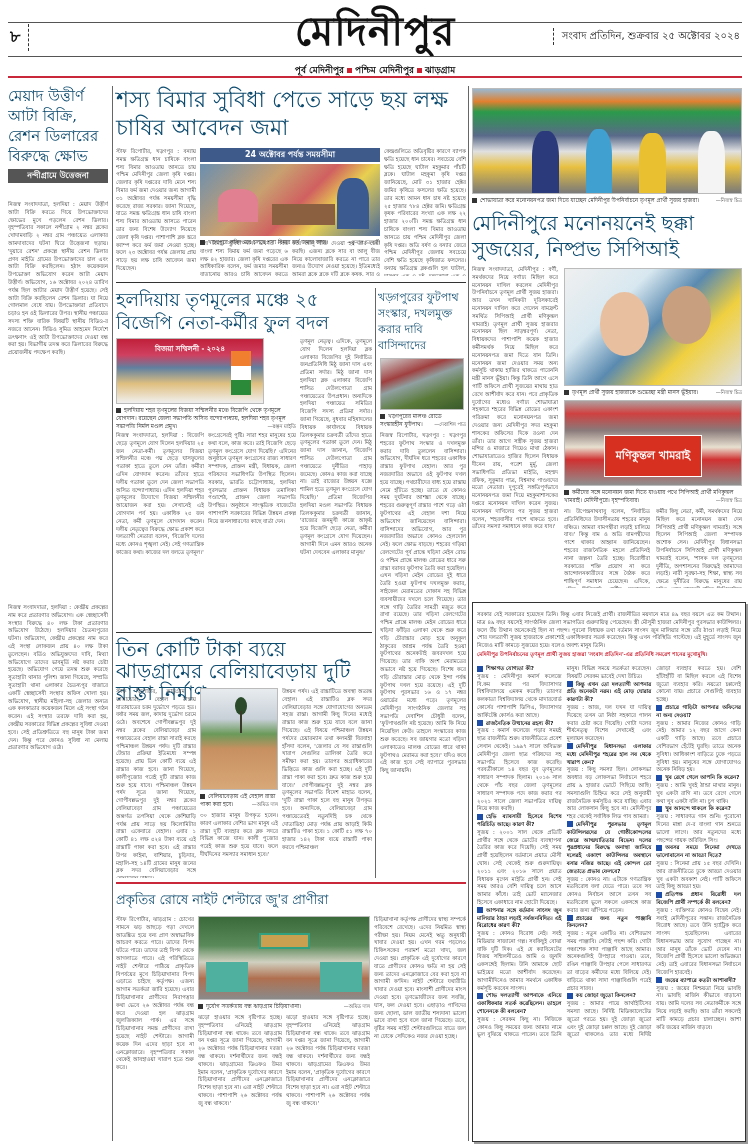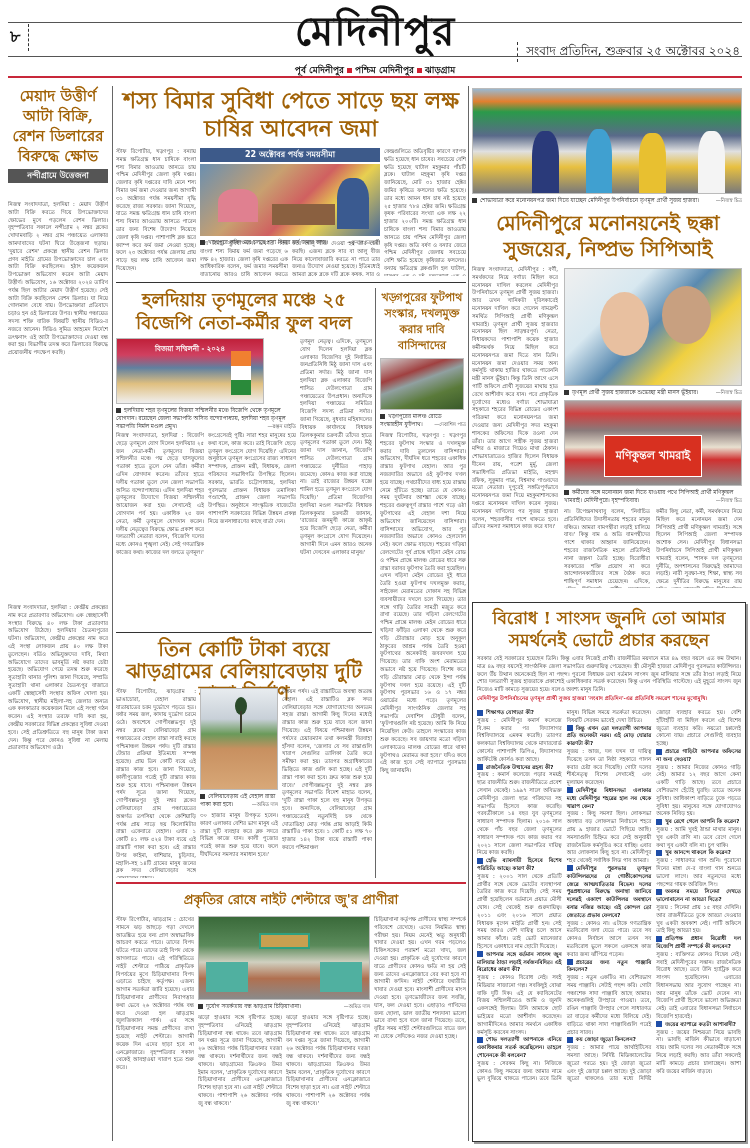--- a/index.html
+++ b/index.html
@@ -1,25 +1,25 @@
 <!DOCTYPE html>
 <html><head>
 <meta charset="utf-8">
 <style>
 *{box-sizing:border-box;margin:0;padding:0}
 body{width:750px;height:1148px;background:#fff;font-family:"DejaVu Sans",sans-serif;color:#111;position:relative;overflow:hidden}
 .abs{position:absolute}
 .hdrline{position:absolute;left:8px;right:8px;height:1px;background:#555}
 .masthead{position:absolute;left:0;right:0;top:8px;text-align:center;font-family:"DejaVu Serif",serif;font-size:40px;font-weight:bold;letter-spacing:1px;line-height:46px}
 .pageno{position:absolute;left:10px;top:24px;font-size:16px;font-weight:bold;border-right:1px dashed #333;padding-right:8px}
-.dateline{position:absolute;right:10px;top:42px;font-size:12px;border-left:1px dashed #333;padding-left:8px}
+.dateline{position:absolute;right:10px;top:28px;font-size:10px;border-left:1px dashed #333;padding-left:8px}
 .subnav{position:absolute;left:0;right:0;top:63px;text-align:center;font-size:9px;font-weight:bold}
 .subnav .sq{display:inline-block;width:5px;height:5px;background:#d02030;margin:0 3px;vertical-align:middle}
 .redline{position:absolute;left:8px;right:8px;top:76px;height:2px;background:#c8283a}
-.hl{font-family:"DejaVu Serif",serif;font-weight:bold;text-align:center;line-height:1.15;color:#a16207}
+.hl{font-family:"DejaVu Serif",serif;font-weight:normal;line-height:1.15;color:#0c4a6e}
 .body{font-size:5.4px;line-height:7.8px;color:#333;text-align:justify;overflow:hidden}
 .photo{position:absolute;overflow:hidden;border:1px solid #bbb}
 .cap{font-size:5.6px;line-height:8px;color:#222;overflow:hidden}
 .cap .b{display:inline-block;width:5px;height:5px;background:#333;margin-right:3px;vertical-align:middle}
 .credit{float:right;font-size:5px;color:#444}
 .kicker{background:#3d5a8a;color:#fff;text-align:center;font-size:8px;font-weight:bold;line-height:14px}
 .kicker2{background:#555;color:#fff;text-align:center;font-size:8px;font-weight:bold;line-height:14px}
 .qa{font-size:5.4px;line-height:7.8px;color:#333;text-align:justify}
 .qa .q{font-weight:bold;color:#111}
 .qa .q::before{content:"";display:inline-block;width:6px;height:6px;background:#1f4ea8;margin-right:3px;vertical-align:middle}
@@ -44,21 +44,21 @@
   <div class="hl" style="font-size:15px;line-height:20px">মেয়াদ উত্তীর্ণ আটা বিক্রি, রেশন ডিলারের বিরুদ্ধে ক্ষোভ</div>
   <div class="kicker2" style="margin:3px 0 18px">নন্দীগ্রামে উত্তেজনা</div>
   <div class="body" style="height:400px">নিজস্ব সংবাদদাতা, হলদিয়া : মেয়াদ উত্তীর্ণ আটা বিক্রি করতে গিয়ে উপভোক্তাদের ক্ষোভের মুখে পড়লেন রেশন ডিলার। বৃহস্পতিবার সকালে নন্দীগ্রাম ২ নম্বর ব্লকের খোদামবাড়ি ২ নম্বর গ্রাম পঞ্চায়েত এলাকার আমদাবাদের ঘটনা ঘিরে উত্তেজনা ছড়ায়। 'দুয়ারে রেশন' প্রকল্পে স্থানীয় রেশন ডিলার প্রণব মাইতি গ্রামের উপভোক্তাদের চাল এবং আটা বিক্রি করছিলেন। হঠাৎ কয়েকজন উপভোক্তা অভিযোগ করেন আটা মেয়াদ উত্তীর্ণ। অভিযোগ, ১৬ অক্টোবর ২০২৪ তারিখ পর্যন্ত ছিল আটার মেয়াদ উত্তীর্ণ হয়েছে। সেই আটা বিক্রি করছিলেন রেশন ডিলার। যা নিয়ে গোলমাল বেধে যায়। উপভোক্তারা প্রতিবাদে চড়াও হন ওই ডিলারের উপর। স্থানীয় পঞ্চায়েত সদস্য শক্তি বারিক বিষয়টি স্থানীয় বিডিও-র নজরে আনেন। বিডিও সুমিত আহমেদ নির্দেশে তৎক্ষণাৎ ওই আটা উপভোক্তাদের দেওয়া বন্ধ করা হয়। বিভাগীয় তদন্ত করে ডিলারের বিরুদ্ধে প্রয়োজনীয় পদক্ষেপ করছি।</div>
   <div class="body" style="height:460px;margin-top:3px">নিজস্ব সংবাদদাতা, হলদিয়া : কেন্দ্রীয় প্রকল্পের নাম করে প্রতারণার অভিযোগ। এক স্বেচ্ছাসেবী সংস্থার বিরুদ্ধে ৪০ লক্ষ টাকা প্রতারণার অভিযোগ উঠেছে। হলদিয়ার চৈতন্যপুরের ঘটনা। অভিযোগ, কেন্দ্রীয় প্রকল্পের নাম করে এই সংস্থা লোকজন প্রায় ৪০ লক্ষ টাকা তুলেছেন। বর্তিও অভিযুক্তদের দাবি, মিথ্যা অভিযোগে তাদের ভাবমূর্তি নষ্ট করার চেষ্টা হয়েছে। অভিযোগ পেয়ে তদন্ত শুরু করেছে সুতাহাটা থানার পুলিশ। জানা গিয়েছে, সম্প্রতি সুতাহাটা থানা এলাকার চৈতন্যপুর বাজারে একটি স্বেচ্ছাসেবী সংস্থার অফিস খোলা হয়। অভিযোগ, স্থানীয় মহিলা-সহ জেলার অন্যত্র এক কলকাতার কয়েকজন মিলে এই সংস্থা গঠন করেন। এই সংস্থার তরফে দাবি করা হয়, কেন্দ্রীয় সরকারের বিভিন্ন প্রকল্পের সুবিধা দেওয়া হবে। সেই প্রতিশ্রুতিতে বহু মানুষ টাকা জমা দেন। কিন্তু পরে কোনও সুবিধা না মেলায় প্রতারণার অভিযোগ ওঠে।</div>
 </div>
 <div class="vsep" style="left:112px;top:86px;height:1055px"></div>
 
 <div class="hl abs" style="left:116px;top:86px;width:350px;font-size:22px;line-height:28px">শস্য বিমার সুবিধা পেতে সাড়ে ছয় লক্ষ চাষির আবেদন জমা</div>
 <div class="body abs" style="left:116px;top:148px;width:80px;height:128px">স্টাফ রিপোর্টার, খড়্গপুর : বন্যায় সমস্ত ক্ষতিগ্রস্ত ধান চাষিকে বাংলা শস্য বিমার আওতায় আনতে চায় পশ্চিম মেদিনীপুর জেলা কৃষি দপ্তর। জেলার কৃষি দপ্তরের দাবি মেনে শস্য বিমার ফর্ম জমা দেওয়ার জন্য আগামী ৩১ অক্টোবর পর্যন্ত সময়সীমা বৃদ্ধি করেছে রাজ্য সরকার। জানা গিয়েছে, যাতে সমস্ত ক্ষতিগ্রস্ত ধান চাষি বাংলা শস্য বিমার আওতায় আসতে পারেন তার জন্য বিশেষ উদ্যোগ নিয়েছে জেলা কৃষি দপ্তর। পাশাপাশি ব্লক স্তরে ক্যাম্প করে ফর্ম জমা নেওয়া হচ্ছে। ফলে ২৩ অক্টোবর পর্যন্ত জেলায় প্রায় সাড়ে ছয় লক্ষ চাষি আবেদন জমা দিয়েছেন।</div>
 <div class="abs" style="left:200px;top:148px;width:180px">
-  <div class="kicker">22 অক্টোবর পর্যন্ত সময়সীমা</div>
+  <div class="kicker">24 অক্টোবর পর্যন্ত সময়সীমা</div>
   <div style="position:relative;height:72px;margin-top:2px;background:linear-gradient(135deg,#6a8fb0 0%,#c8a070 35%,#d06060 55%,#e8d050 70%,#4a6a9a 100%)">
     <div style="position:absolute;left:10%;top:35%;width:22%;height:45%;background:#e08090;border-radius:40% 40% 0 0"></div>
     <div style="position:absolute;left:40%;top:55%;width:35%;height:30%;background:#8a6040"></div>
     <div style="position:absolute;right:6%;top:20%;width:18%;height:70%;background:#3a5a90;border-radius:40% 40% 0 0"></div>
   </div>
   <div class="cap" style="margin-top:2px"><span class="b"></span><span>খড়্গপুরে কৃষিদপ্তরে চলছে শস্য বিমার ফর্ম জমার কাজ।</span> <span class="credit">—কুনাল চক্রবর্তী</span></div>
 </div>
 <div class="body abs" style="left:200px;top:240px;width:88px;height:36px">শস্য বিমার সুবিধা পান। এখনও পর্যন্ত বাংলা শস্য বিমায় ফর্ম জমা পড়েছে ৬ লক্ষ ৪২ হাজার। জেলা কৃষি দপ্তরের এক আধিকারিক বলেন, ফর্ম জমার সময়সীমা বাড়ানোয় আরও চাষি আবেদন করতে পারবেন। কৃষি দপ্তর সূত্রে জানা গিয়েছে, গত বছর জেলায় প্রায় ছয় লক্ষ চাষি আবেদন করেছিলেন। এবার সেই সংখ্যা ছাড়িয়ে গিয়েছে। পশ্চিম মেদিনীপুর জেলা পরিষদের কৃষি কর্মাধ্যক্ষ বলেন, 'আমরা চাই কোনও চাষি যেন বঞ্চিত না হন।' ৩১ অক্টোবর আবেদনের শেষ দিন। ওই সময়ের মধ্যে যাতে একটি কৃষকও আবেদনপত্র জমা দেওয়া থেকে বাদ না পড়ে যায় তার জন্য আমরা দপ্তরের পক্ষ থেকেও উদ্যোগ নিয়েছি।</div>
 <div class="body abs" style="left:292px;top:240px;width:88px;height:36px">করে আলু বীজ দেওয়া হয় তার চেষ্টা করছি। এজন্য ব্লকে সার বা আলু বীজ নিয়ে কালোবাজারি করতে না পারে তার জন্যও উদ্যোগ নেওয়া হয়েছে। ইতিমধ্যেই আমরা ব্লকে ব্লকে দুটি ব্লকে কৃষক, সার ও আলু বীজ ব্যবসায়ী, সরকারি আধিকারিক ও পঞ্চায়েতের প্রধানদের নিয়ে সভা করেছি। আরও যাতে কিছু সুবিধা পেতে পারে তারও চেষ্টা চলছে।'</div>
 <div class="body abs" style="left:384px;top:148px;width:82px;height:128px">কেন্দ্রগুলিতে অতিবৃষ্টির কারণে ব্যাপক ক্ষতি হয়েছে ধান চাষের। সবচেয়ে বেশি ক্ষতি হয়েছে ঘাটাল মহকুমার পাঁচটি ব্লকে। ঘাটাল মহকুমা কৃষি দপ্তর জানিয়েছে, মোট ৩১ হাজার হেক্টর জমির কৃষিতে ফসলের ক্ষতি হয়েছে। তার মধ্যে আমন ধান চাষ নষ্ট হয়েছে ২৫ হাজার ৭৮৪ হেক্টর জমি। ক্ষতিগ্রস্ত কৃষক পরিবারের সংখ্যা এক লক্ষ ২২ হাজার ২০০টি। সমস্ত ক্ষতিগ্রস্ত ধান চাষিকে বাংলা শস্য বিমার আওতায় আনতে চায় পশ্চিম মেদিনীপুর জেলা কৃষি দপ্তর। অতি বর্ষণ ও বন্যার জেরে পশ্চিম মেদিনীপুর জেলায় সবচেয়ে বেশি ক্ষতি হয়েছে কৃষিজাত ফসলের। বন্যায় ক্ষতিগ্রস্ত ব্লকগুলি হল ঘাটাল, দাসপুর এক ও দুই, চন্দ্রকোনা এক ও দুই, কেশপুর ও ডেবরা ব্লক।</div>
@@ -121,21 +121,20 @@
 </div>
 <div class="cap abs" style="left:564px;top:388px;width:178px;height:10px"><span class="b"></span><span>তৃণমূল প্রার্থী সুজয় হাজরাকে শুভেচ্ছা মন্ত্রী মানস ভুঁইয়ার।</span> <span class="credit">—নিজস্ব চিত্র</span></div>
 <div class="photo" style="left:564px;top:400px;width:178px;height:86px;background:linear-gradient(180deg,#b0a0a0 0%,#d04040 15%,#8a7a7a 35%,#e8e0d0 55%,#d03030 70%,#909090 100%)">
   <div style="position:absolute;left:22%;top:40%;width:56%;height:50%;background:#d83020;border:1px solid #fff;color:#fff;font-size:11px;font-weight:bold;text-align:center;line-height:40px">মণিকুন্তল খামরাই</div>
 </div>
 <div class="cap abs" style="left:564px;top:488px;width:178px;height:18px"><span class="b"></span><span>কর্মীদের সঙ্গে মনোনয়ন জমা দিতে যাওয়ার পথে সিপিআই প্রার্থী মণিকুন্তল খামরাই। মেদিনীপুরে। বৃহস্পতিবার।</span> <span class="credit">—নিজস্ব চিত্র</span></div>
 <div class="body abs" style="left:564px;top:508px;width:86px;height:80px">না। উপেন্দ্রনাথবাবু বলেন, 'নির্বাচিত প্রতিনিধিদের উদাসীনতায় শহরের মানুষ বঞ্চিত। আমরা বামপন্থীরা লড়াই চালিয়ে যাব।' কিন্তু বাম ও অতি বামপন্থীদের পাশে থাকার আহ্বান জানিয়েছেন। শহরের রাজনৈতিক মহলে প্রতিদিনই নানা জল্পনা তৈরি হচ্ছে। বিরোধীরা সরকারের শক্তি প্রয়োগ না করে আন্দোলনকারীদের সঙ্গে বৈঠক করে শান্তিপূর্ণ সমাধান চেয়েছেন। এদিকে, এদিন সিপিআই প্রার্থীর মনোনয়নে হাজির ছিলেন দলের রাজ্য ও জেলা নেতারা।</div>
 <div class="body abs" style="left:656px;top:508px;width:86px;height:80px">কর্মীর কিছু নেতা, কর্মী, সমর্থকদের নিয়ে মিছিল করে মনোনয়ন জমা দেন সিপিআই প্রার্থী মণিকুন্তল খামরাই। সঙ্গে ছিলেন সিপিআই জেলা সম্পাদক অশোক সেন। মেদিনীপুর বিধানসভা উপনির্বাচনে সিপিআই প্রার্থী মণিকুন্তল খামরাই বলেন, 'শাসক দল তৃণমূলের দুর্নীতি, অপশাসনের বিরুদ্ধেই আমাদের লড়াই। নারী সুরক্ষা-সহ শিক্ষা, স্বাস্থ্য সব ক্ষেত্রে দুর্নীতির বিরুদ্ধে মানুষের রায় চাই।' এবার বামফ্রন্ট শরিক সিপিআইকে আসনটি ছেড়েছে সিপিএম। তাদের প্রচারও জোর কদমে চলছে বলে জানানো হয়েছে।</div>
 
 <div class="abs" style="left:472px;top:602px;width:274px;height:540px;border:1.5px solid #333;box-shadow:2px 2px 0 #999;padding:4px">
-  <div class="hl" style="font-size:17px;line-height:22px">বিরোধ ! সাংসদ জুনদি তো আমার সমর্থনেই ভোটে প্রচার করছেন</div>
   <div class="body" style="margin-top:4px;height:40px">সরকার যেই সরকারের হয়েছেন তিনি। কিন্তু এবার নিজেই প্রার্থী। রাজনীতির ময়দানে মাত্র ৪৯ বছর বয়সে এত কম উত্থান। মাত্র ৪৯ বছর বয়সেই সাংগঠনিক জেলা সভাপতির গুরুদায়িত্ব পেয়েছেন। স্ত্রী মৌসুমী হাজরা মেদিনীপুর পুরসভার কাউন্সিলর। ফলে উঁচ উত্থান অনেকেরই ছিল না পছন্দ। পুরনো বিধায়ক তথা বর্তমান সাংসদ জুন মালিয়ার সঙ্গে তাঁর ঠাণ্ডা লড়াই নিয়ে শোর দলত্যাগী সুজয় হাজরাকে প্রকাশ্যেই একাধিকবার সতর্ক করেছেন। কিন্তু এখন পরিস্থিতি পাল্টেছে। এই মুহূর্তে সাংসদ জুন নিজেও মাটি কামড়ে সুজয়ের হয়ে। বলেও অবশ্য মানুষ তিনি।</div>
   <div class="body redtext" style="height:8px;color:#c81e2e">মেদিনীপুর উপনির্বাচনের তৃণমূল প্রার্থী সুজয় হাজরা 'সংবাদ প্রতিদিন'-এর প্রতিনিধি সমরেশ শানের মুখোমুখি।</div>
   <div id="qa-wrap" style="margin-top:6px;column-count:3;column-gap:5px;height:420px;overflow:hidden">
       <div class="qa">
         <div class="q">শিক্ষাগত যোগ্যতা কী?</div>
         <div>সুজয় : মেদিনীপুর কমার্স কলেজে বি.কম করার পর বিদ্যাসাগর বিশ্ববিদ্যালয়ে এমকম করেছি। তারপর কলকাতা বিশ্ববিদ্যালয় থেকে মাদারবোর্ড কোর্সের পাশাপাশি ডিপিএ, বিদ্যাসাগর আর্কিটেক্ট কোর্সও করা আছে।</div>
       </div>
       <div class="qa">
         <div class="q">রাজনৈতিক উত্থানের রহস্য কী?</div>
         <div>সুজয় : কমার্স কলেজে পড়ার সময়ই ছাত্র রাজনীতি শুরু। রাজনীতিতে প্রবেশ সেখান থেকেই। ১৯৯৭ সালে অবিভক্ত মেদিনীপুর জেলা ছাত্র পরিষদের সহ সভাপতি হিসেবে কাজ করেছি। পরবর্তীকালে ১৪ বছর যুব তৃণমূলের সাধারণ সম্পাদক ছিলাম। ২০১৬ সাল থেকে পাঁচ বছর জেলা তৃণমূলের সাধারণ সম্পাদক পদে কাজ করার পর ২০২১ সালে জেলা সভাপতির দায়িত্ব নিয়ে কাজ করছি।</div>

